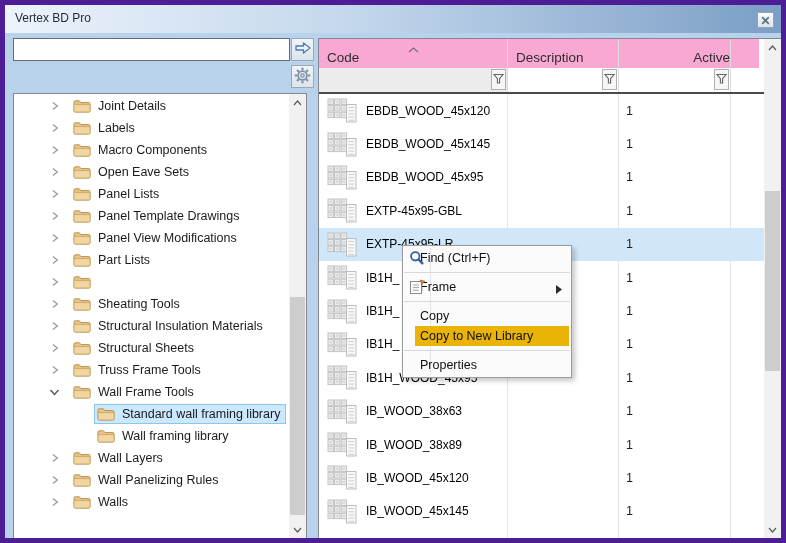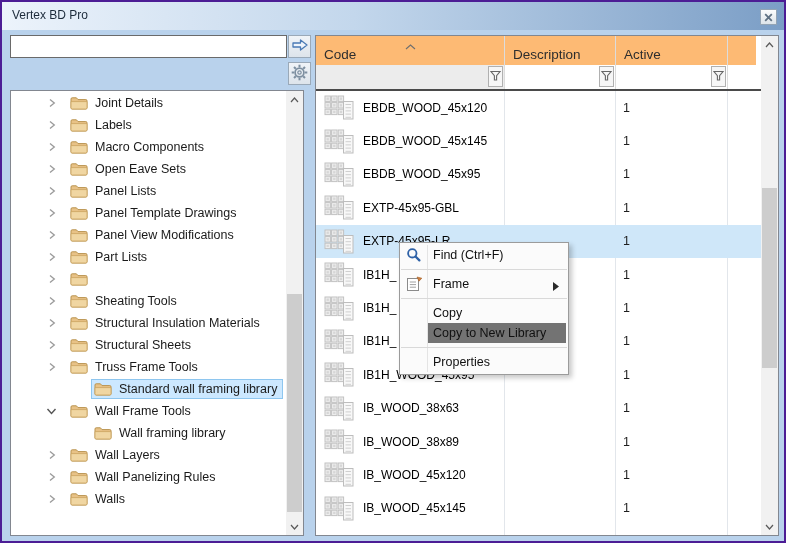--- a/index.html
+++ b/index.html
@@ -1,19 +1,19 @@
 <!DOCTYPE html>
 <html><head>
 <meta charset="utf-8">
 <style>
   html,body{margin:0;padding:0;background:#ffffff;}
   *{box-sizing:border-box;}
   .window{
     position:relative;width:786px;height:543px;
-    border:2px solid #4c1d95;background:#b9d2ec;
+    border:5px solid #4c1d95;background:#b9d2ec;
     font-family:"Liberation Sans",sans-serif;overflow:hidden;
   }
   
   .titlebar{position:absolute;left:0;top:0;right:0;height:28px;
     background:linear-gradient(90deg,#ecf3fb 0%,#c3d7ec 45%,#7b9ec6 100%);}
   .title{position:absolute;left:10px;top:0;line-height:27px;font-size:12px;color:#1c2a3a;}
   .close-btn{position:absolute;top:7px;right:7px;width:17px;height:16px;
     background:linear-gradient(#fbfcfd,#dde4ea);border:1px solid #93a4b5;
     display:flex;align-items:center;justify-content:center;padding:0;cursor:default;}
   
@@ -36,47 +36,47 @@
   .foldico{width:18px;height:14px;flex:none;display:flex;}
   .tree-lab{margin-left:7px;}
   
   .vscroll{position:absolute;right:0;top:0;width:17px;bottom:0;background:#f1f1f1;}
   .sb-arrow{position:absolute;left:0;width:17px;height:17px;display:flex;align-items:center;justify-content:center;}
   .sb-up{top:0;} .sb-down{bottom:0;}
   .sb-thumb{position:absolute;left:1px;width:15px;background:#cdcdcd;}
   
   .table-panel{position:absolute;left:313px;top:33px;width:464px;height:501px;
     background:#fff;border:1px solid #828790;}
-  .thead{position:absolute;top:0;left:0;right:22px;height:29px;display:flex;background:#fdba74;}
+  .thead{position:absolute;top:0;left:0;right:22px;height:29px;display:flex;background:#f9a8d4;}
   .hcell{height:100%;border-right:1px solid #dcdcdc;display:flex;align-items:flex-end;
     padding:0 0 3px 8px;font-size:13.5px;color:#2e2e2e;position:relative;}
-  .hc0{width:189px;} .hc1{width:111px;} .hc2{width:112px;} .hc3{flex:1;border-right:none;}
+  .hc0{width:189px;} .hc1{width:111px;} .hc2{width:112px;justify-content:flex-end;} .hc3{flex:1;border-right:none;}
   .sort-caret{position:absolute;left:89px;top:2px;}
   .filter-row{position:absolute;top:29px;left:0;right:17px;height:26px;display:flex;border-bottom:2px solid #4a4a4a;}
   .fcell{height:24px;border-right:1px solid #dcdcdc;position:relative;background:#fff;}
   .fcell.gray{background:#ececec;}
   .fc0{width:189px;} .fc1{width:111px;} .fc2{width:112px;} .fc3{flex:1;border-right:none;}
   .funnel-btn{position:absolute;right:1px;top:1px;width:15px;height:21px;
     background:#f6f6f6;border:1px solid #b0b0b0;display:flex;align-items:center;justify-content:center;padding:0;}
   .rows{position:absolute;top:55px;left:0;right:17px;bottom:0;overflow:hidden;}
   .gridline{position:absolute;top:0;bottom:0;width:1px;background:#e2e6eb;}
   .gl0{left:188px;} .gl1{left:299px;} .gl2{left:411px;}
   .trow{height:33.4px;display:flex;align-items:center;position:relative;}
   .trow.sel{background:#cfe7f9;}
   .ricon{margin-left:8px;width:30px;height:25px;flex:none;}
   .c-code{margin-left:9px;width:141px;font-size:12px;color:#000000;white-space:nowrap;overflow:hidden;}
   .c-desc{width:111px;padding-left:8px;font-size:12.5px;color:#1f1f1f;}
   .c-active{width:112px;padding-left:8px;font-size:12.5px;color:#1f1f1f;}
   
   .menu{position:absolute;left:397px;top:240px;width:170px;background:#fbfbfb;
     border:1px solid #9b9b9b;box-shadow:3px 3px 5px rgba(0,0,0,.22);padding:2px 0;z-index:20;}
   .menu-gutter{position:absolute;left:27px;top:2px;bottom:2px;width:1px;background:#e4e4e4;}
-  .mitem{height:20px;display:flex;align-items:center;position:relative;padding-left:28px;font-size:12.5px;color:#101010;}
+  .mitem{height:20px;display:flex;align-items:center;position:relative;padding-left:12px;font-size:12.5px;color:#101010;}
   .minner{flex:1;height:20px;display:flex;align-items:center;margin-right:2px;padding-left:5px;}
-  .mitem.hl .minner{background:#737373;}
+  .mitem.hl .minner{background:#eab308;}
   .micon{position:absolute;left:5px;top:2px;width:18px;height:16px;display:flex;align-items:center;justify-content:center;}
   .subarrow{position:absolute;right:9px;top:6px;}
   .msep{height:9px;position:relative;}
   .msep::after{content:"";position:absolute;left:1px;right:1px;top:4px;border-top:1px solid #d9d9d9;}
 </style>
 </head>
 <body>
 
 <div class="window">
 
@@ -322,46 +322,46 @@
           <span class="selwrap">
             <span class="foldico">
               <svg width="18" height="14" viewBox="0 0 18 14">
                 <path d="M1 3 Q1 1.8 2.2 1.8 H6.4 L8 3.6 H15.8 Q17 3.6 17 4.8 V11.8 Q17 13 15.8 13 H2.2 Q1 13 1 11.8 Z" fill="#e8c287" stroke="#b9934f"></path>
                 <path d="M1 5.6 H17 V11.8 Q17 13 15.8 13 H2.2 Q1 13 1 11.8 Z" fill="#f0d6a2" stroke="#c9a25e" stroke-width="0.8"></path>
               </svg>
             </span>
             <span class="tree-lab">Truss Frame Tools</span>
           </span>
         </div>
+        <div class="tree-item">
+          <span class="chev">
+            <svg width="11" height="10">
+              <polyline points="1.5,3 5.5,7.5 9.5,3" fill="none" stroke="#555" stroke-width="1.4"></polyline>
+            </svg>
+          </span>
+          <span class="selwrap">
+            <span class="foldico">
+              <svg width="18" height="14" viewBox="0 0 18 14">
+                <path d="M1 3 Q1 1.8 2.2 1.8 H6.4 L8 3.6 H15.8 Q17 3.6 17 4.8 V11.8 Q17 13 15.8 13 H2.2 Q1 13 1 11.8 Z" fill="#e8c287" stroke="#b9934f"></path>
+                <path d="M1 5.6 H17 V11.8 Q17 13 15.8 13 H2.2 Q1 13 1 11.8 Z" fill="#f0d6a2" stroke="#c9a25e" stroke-width="0.8"></path>
+              </svg>
+            </span>
+            <span class="tree-lab">Wall Frame Tools</span>
+          </span>
+        </div>
         <div class="tree-item child">
           <span class="chev"></span>
           <span class="selwrap selected">
             <span class="foldico">
               <svg width="18" height="14" viewBox="0 0 18 14">
                 <path d="M1 3 Q1 1.8 2.2 1.8 H6.4 L8 3.6 H15.8 Q17 3.6 17 4.8 V11.8 Q17 13 15.8 13 H2.2 Q1 13 1 11.8 Z" fill="#e8c287" stroke="#b9934f"></path>
                 <path d="M1 5.6 H17 V11.8 Q17 13 15.8 13 H2.2 Q1 13 1 11.8 Z" fill="#f0d6a2" stroke="#c9a25e" stroke-width="0.8"></path>
               </svg>
             </span>
             <span class="tree-lab">Standard wall framing library</span>
-          </span>
-        </div>
-        <div class="tree-item">
-          <span class="chev">
-            <svg width="11" height="10">
-              <polyline points="1.5,3 5.5,7.5 9.5,3" fill="none" stroke="#555" stroke-width="1.4"></polyline>
-            </svg>
-          </span>
-          <span class="selwrap">
-            <span class="foldico">
-              <svg width="18" height="14" viewBox="0 0 18 14">
-                <path d="M1 3 Q1 1.8 2.2 1.8 H6.4 L8 3.6 H15.8 Q17 3.6 17 4.8 V11.8 Q17 13 15.8 13 H2.2 Q1 13 1 11.8 Z" fill="#e8c287" stroke="#b9934f"></path>
-                <path d="M1 5.6 H17 V11.8 Q17 13 15.8 13 H2.2 Q1 13 1 11.8 Z" fill="#f0d6a2" stroke="#c9a25e" stroke-width="0.8"></path>
-              </svg>
-            </span>
-            <span class="tree-lab">Wall Frame Tools</span>
           </span>
         </div>
         <div class="tree-item child">
           <span class="chev"></span>
           <span class="selwrap">
             <span class="foldico">
               <svg width="18" height="14" viewBox="0 0 18 14">
                 <path d="M1 3 Q1 1.8 2.2 1.8 H6.4 L8 3.6 H15.8 Q17 3.6 17 4.8 V11.8 Q17 13 15.8 13 H2.2 Q1 13 1 11.8 Z" fill="#e8c287" stroke="#b9934f"></path>
                 <path d="M1 5.6 H17 V11.8 Q17 13 15.8 13 H2.2 Q1 13 1 11.8 Z" fill="#f0d6a2" stroke="#c9a25e" stroke-width="0.8"></path>
               </svg>

